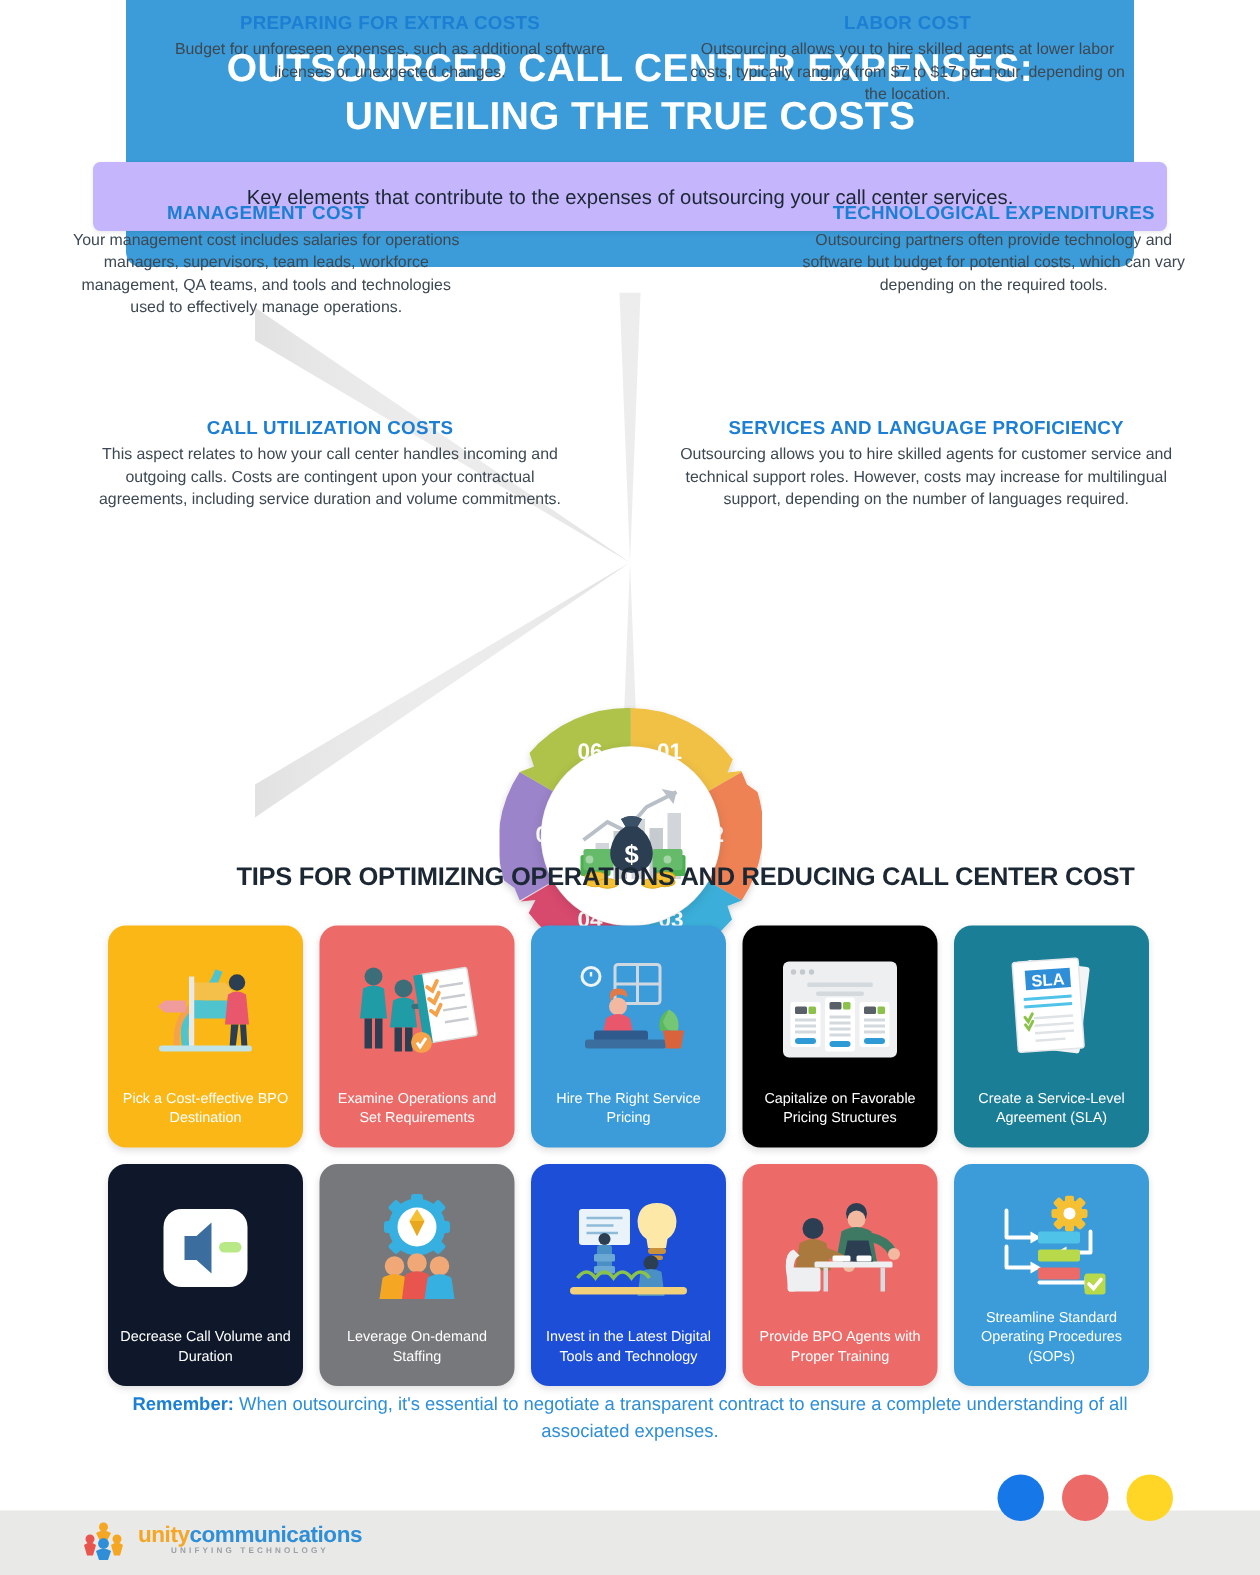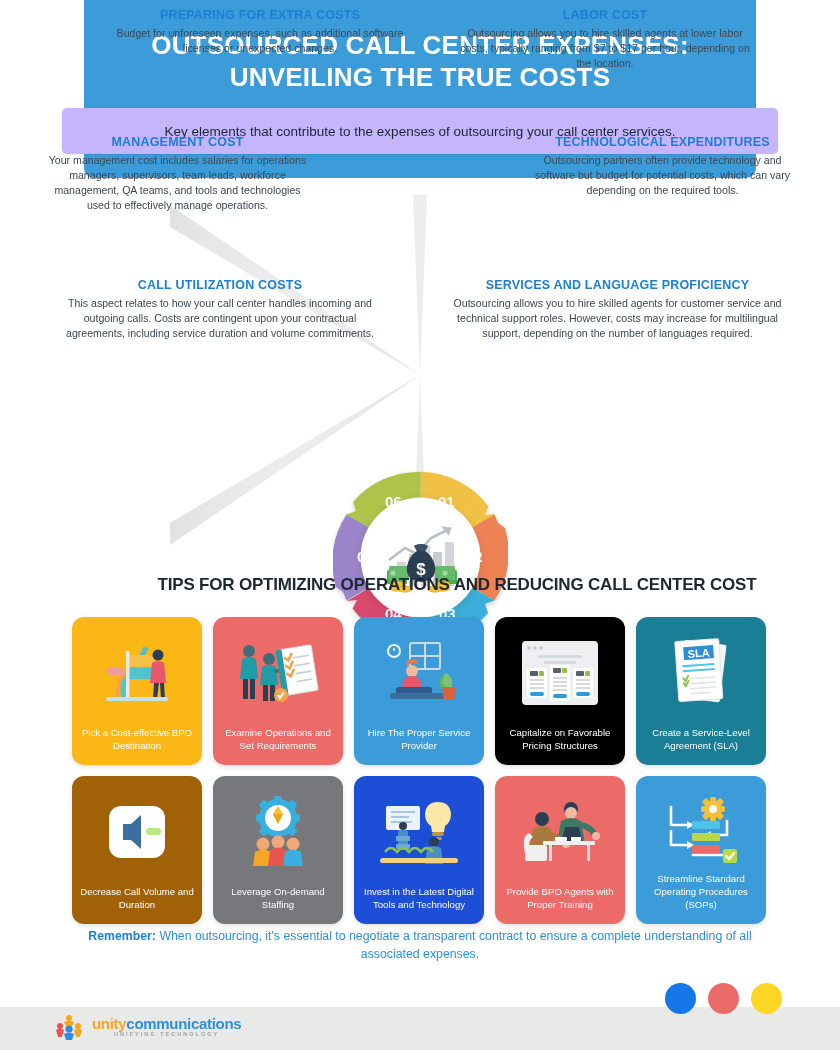--- a/index.html
+++ b/index.html
@@ -312,21 +312,21 @@
           <path d="M31 30 q5 -7 11 -2 q1 -6 -6 -6 q-7 0 -5 8z" fill="#E07A4A"></path>
           <path d="M28 42 q8 -6 16 0 l3 14 h-22 z" fill="#E8576B"></path>
           <rect x="20" y="50" width="36" height="7" rx="2" fill="#2E5A8E"></rect>
           <rect x="14" y="56" width="54" height="6" rx="2" fill="#3B6E9E"></rect>
 
           <path d="M70 36 q-8 4 -6 14 q8 2 10 -6 z" fill="#5CB85C"></path>
           <path d="M70 36 q8 4 6 14 q-8 2 -10 -6 z" fill="#75C775"></path>
           <path d="M66 50 h14 l-2 12 h-10 z" fill="#D9643C"></path>
         </svg>
       </div>
-      <div class="card-label">Hire The Proper Service Provider</div>
+      <div class="card-label">Hire The Right Service Pricing</div>
     </div>
 
     <div class="card" style="background:#000000;">
       <div class="card-art">
         <svg width="84" height="72" viewBox="0 0 84 72">
           <rect x="4" y="4" width="76" height="64" rx="4" fill="#EDEFF1"></rect>
           <g fill="#c4c9ce">
               <circle cx="11" cy="11" r="1.8"></circle>
               <circle cx="17" cy="11" r="1.8"></circle>
               <circle cx="23" cy="11" r="1.8"></circle>
@@ -396,21 +396,21 @@
             </g>
           </g>
         </svg>
       </div>
       <div class="card-label">Create a Service-Level Agreement (SLA)</div>
     </div>
   </div>
 
   <div class="card-row">
 
-    <div class="card" style="background:#a16207;">
+    <div class="card" style="background:#0f172a;">
       <div class="card-art">
         <svg width="76" height="72" viewBox="0 0 76 72">
           <rect x="10" y="10" width="56" height="52" rx="12" fill="#ffffff"></rect>
           <path d="M24 28 h8 l10 -9 v34 l-10 -9 h-8 z" fill="#3B6E9E"></path>
           <rect x="47" y="32" width="15" height="7" rx="3.5" fill="#B8E986"></rect>
         </svg>
       </div>
       <div class="card-label">Decrease Call Volume and Duration</div>
     </div>
 

